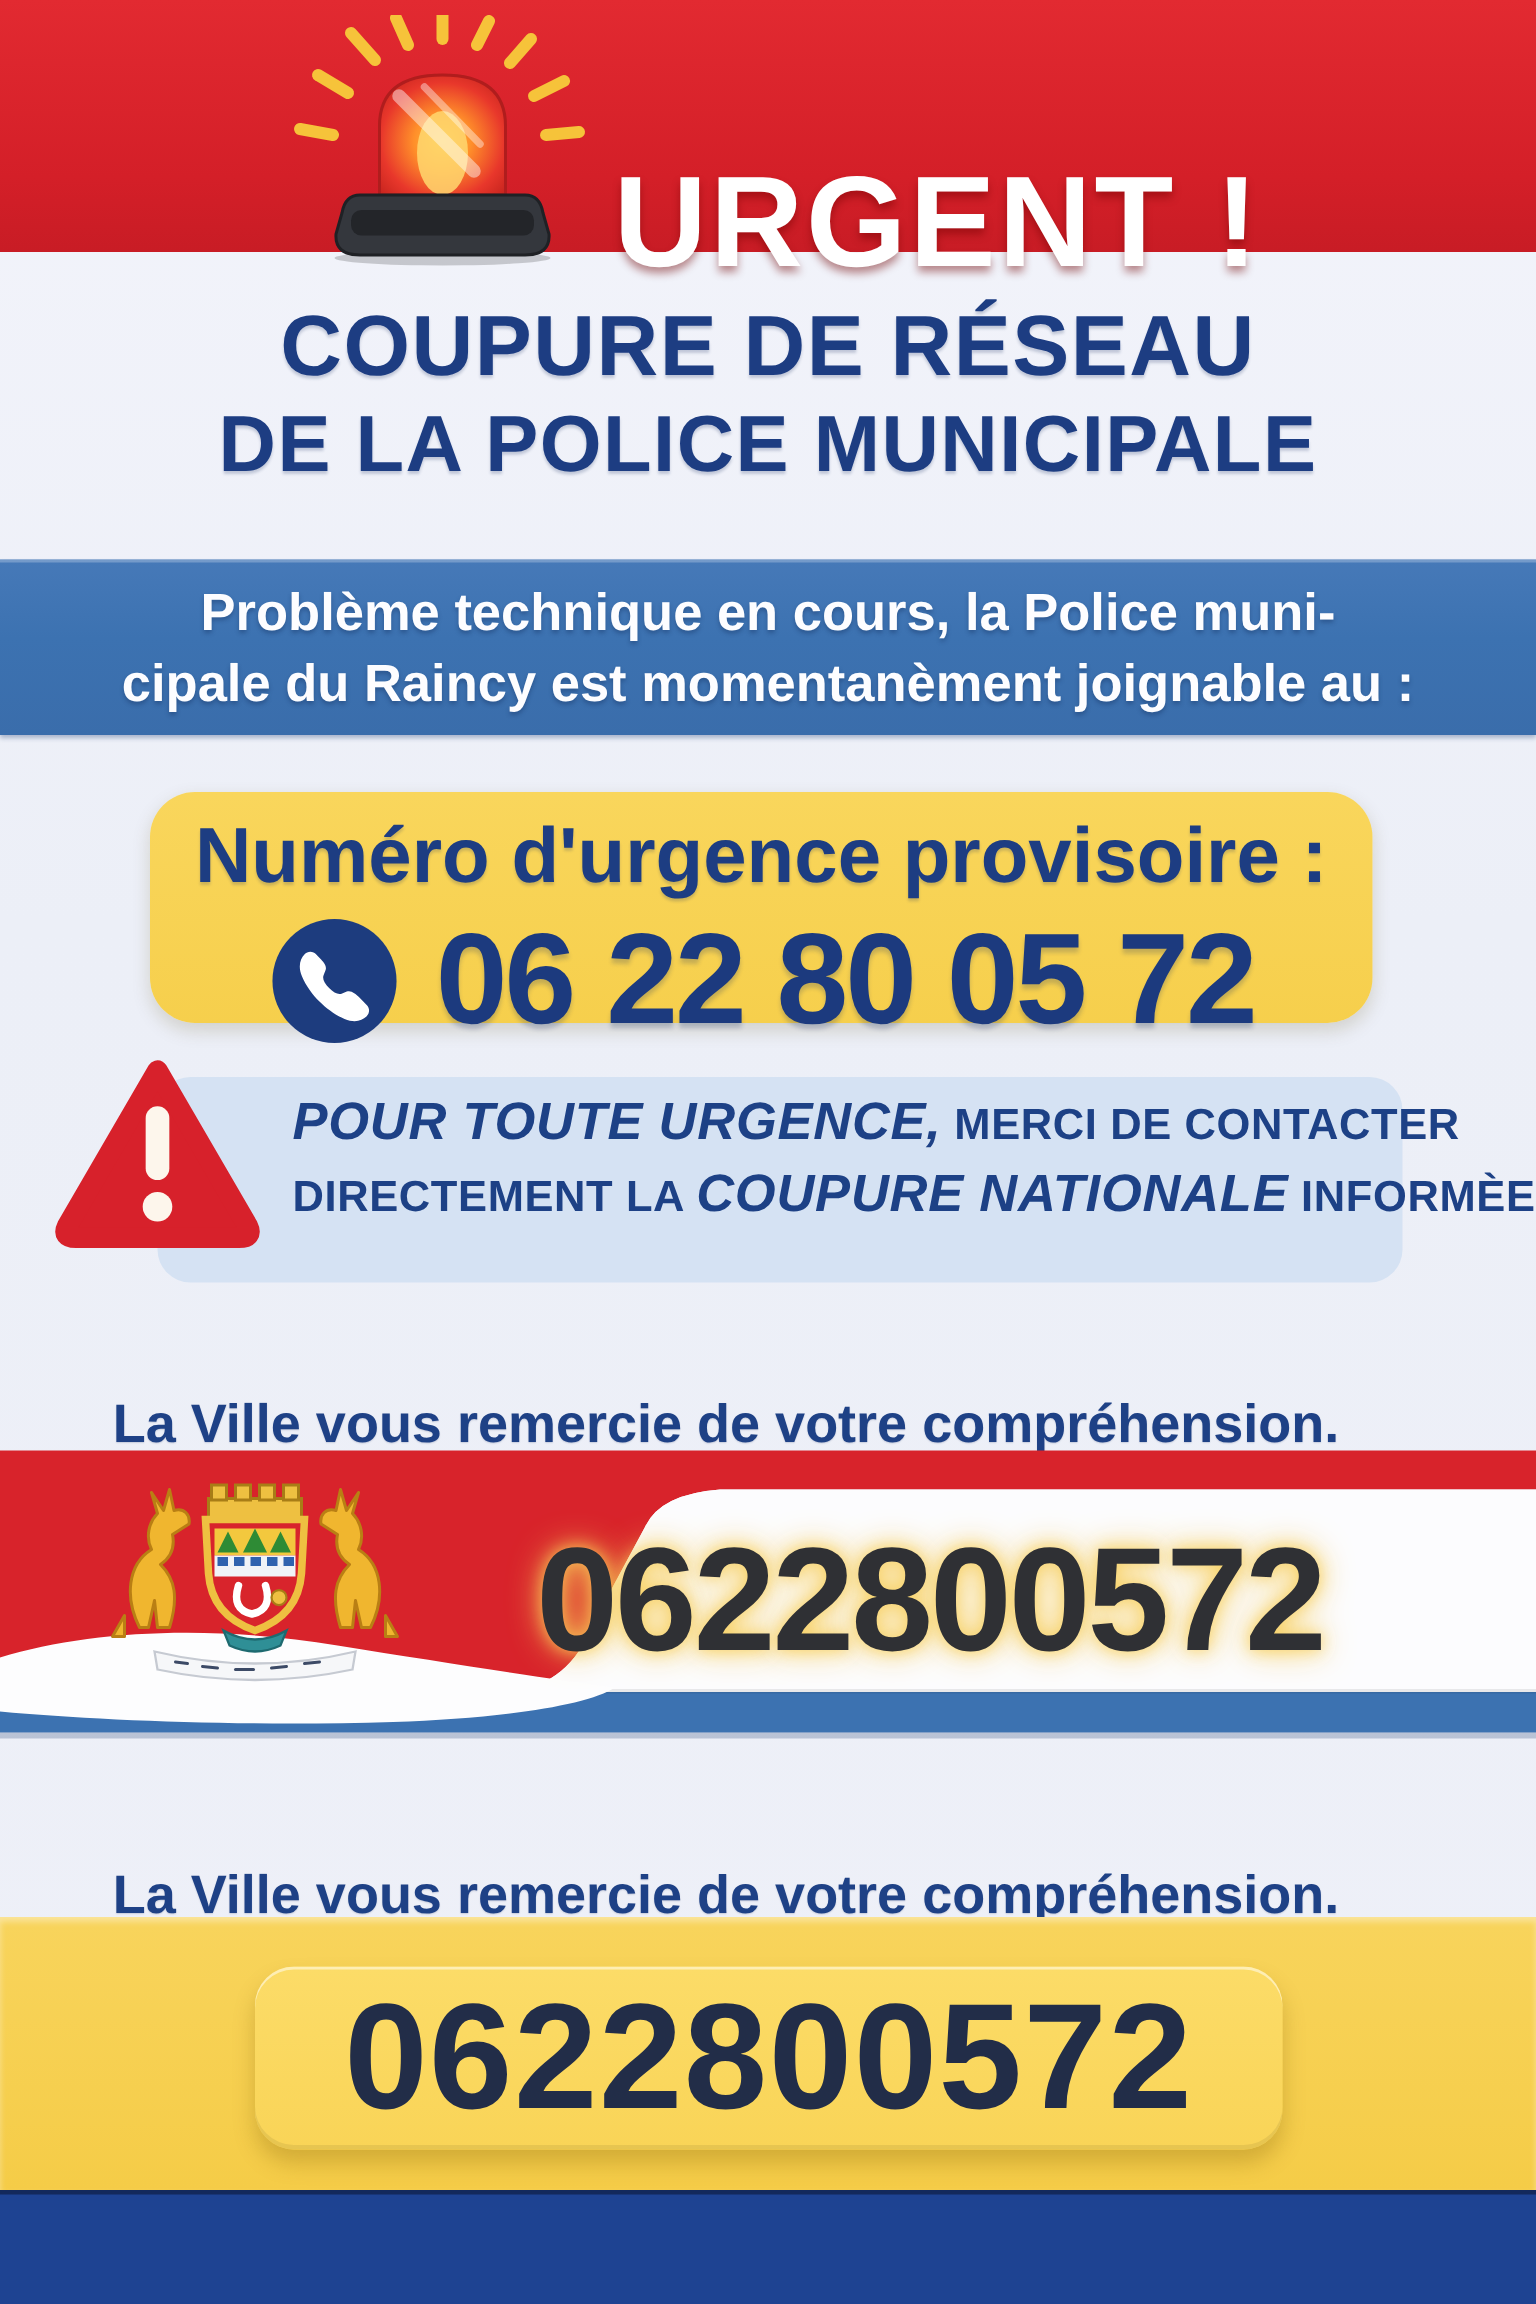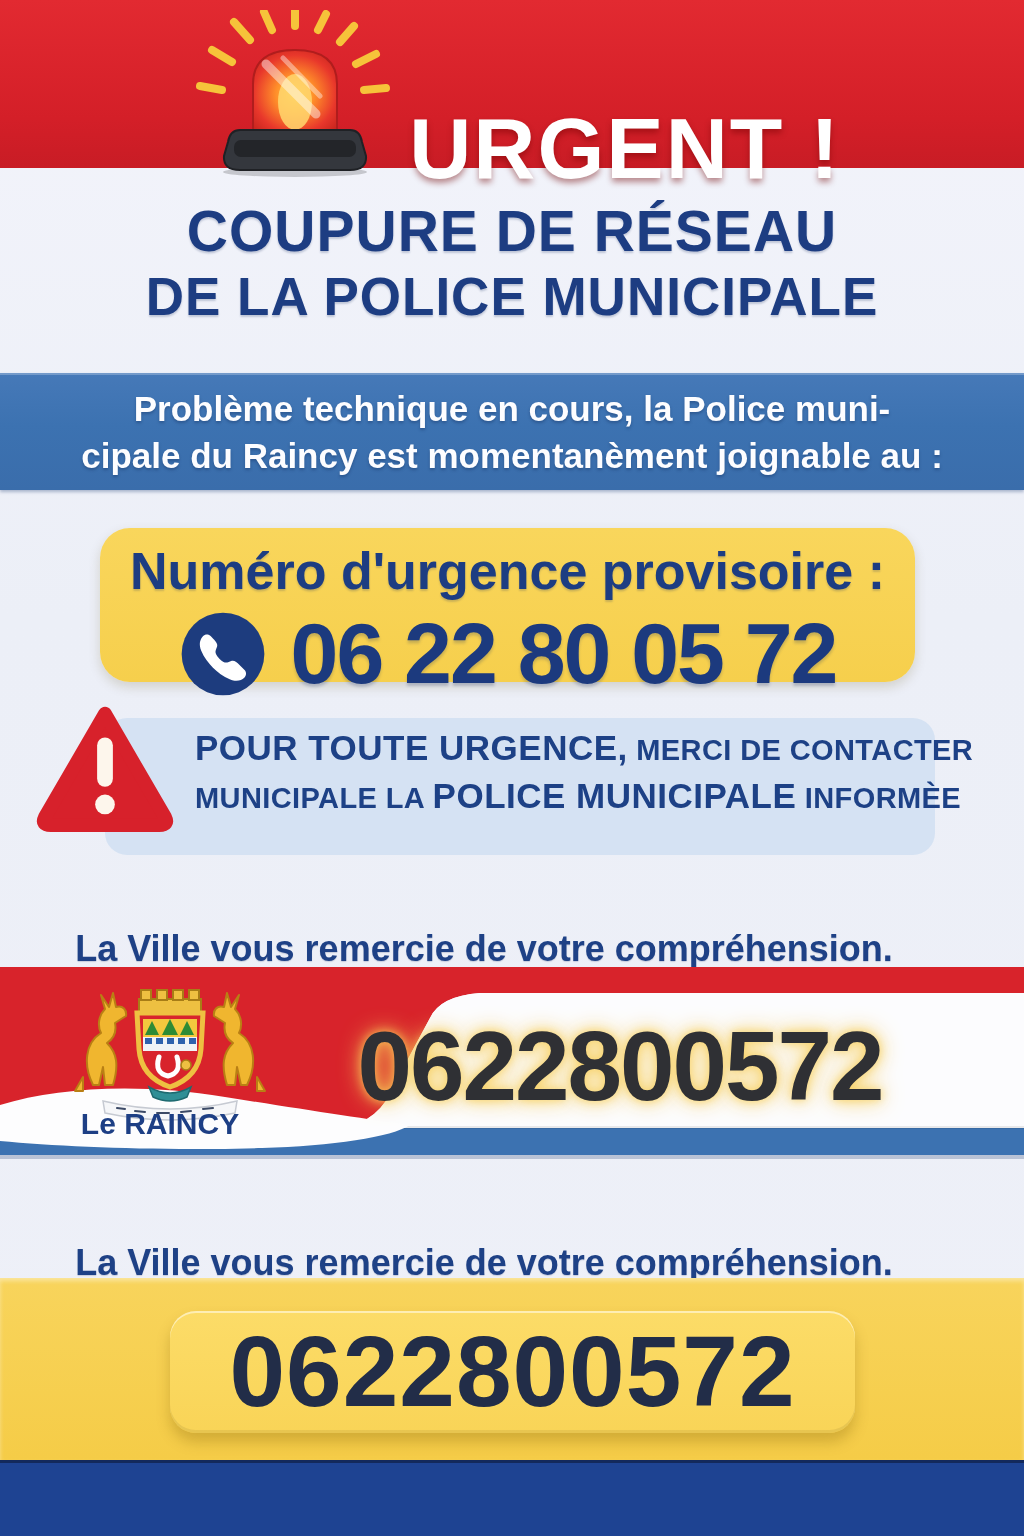--- a/index.html
+++ b/index.html
@@ -35,21 +35,21 @@
     text-shadow:0 2px 2px rgba(25,45,95,.2);}
   .emg-row{display:flex;align-items:center;justify-content:center;gap:24px;margin-top:3px;}
   .phone-badge{width:88px;height:88px;flex:0 0 auto;}
   .emg-number{font-size:86px;font-weight:800;color:#1c3a7e;letter-spacing:-2px;
     text-shadow:0 3px 3px rgba(25,45,95,.22);}
   
   .warn-box{left:105px;top:718px;width:830px;height:137px;border-radius:22px;background:#d5e2f3;}
   .warn-tri{left:36px;top:703px;width:138px;height:130px;}
   .warn-text{left:195px;top:727px;width:760px;color:#1d4186;}
   .warn-line{line-height:41px;white-space:nowrap;}
-  .wb{font-weight:800;font-size:35px;letter-spacing:.5px;}
+  .wb{font-weight:800;font-size:35px;letter-spacing:.5px;font-style:italic;}
   .wr{font-weight:700;font-size:29px;letter-spacing:.4px;}
   
   .thanks{left:0;width:1024px;text-align:center;color:#1e4186;font-size:36px;font-weight:600;
     transform:translateX(-28px);text-shadow:0 1px 1px rgba(25,45,95,.18);}
   .thanks1{top:892px;}
   .thanks2{top:1206px;}
   
   .city-strip{left:0;top:963px;width:1024px;height:212px;}
   .city-strip svg.bgart{position:absolute;left:0;top:0;}
   .panel-number{left:335px;top:42px;width:570px;height:122px;line-height:122px;text-align:center;
@@ -131,21 +131,21 @@
     <svg class="abs warn-tri" viewBox="0 0 140 130">
       <path d="M70,10 L131,115 Q135,123 125,123 L15,123 Q5,123 9,115 Z" fill="#d7212b" stroke="#d7212b" stroke-width="14" stroke-linejoin="round"></path>
       <rect x="62" y="34" width="16" height="50" rx="8" fill="#fdf6ec"></rect>
       <circle cx="70" cy="102" r="10" fill="#fdf6ec"></circle>
     </svg>
     <div class="abs warn-text">
       <div class="warn-line">
         <span class="wb">POUR TOUTE URGENCE,</span><span class="wr"> MERCI DE CONTACTER</span>
       </div>
       <div class="warn-line">
-        <span class="wr">MUNICIPALE LA </span><span class="wb">POLICE MUNICIPALE</span><span class="wr"> INFORMÈE</span>
+        <span class="wr">DIRECTEMENT LA </span><span class="wb">COUPURE NATIONALE</span><span class="wr"> INFORMÈE</span>
       </div>
     </div>
   </section>
 
   <p class="abs thanks thanks1">La Ville vous remercie de votre compréhension.</p>
 
   <section class="abs city-strip">
     <svg class="bgart" width="1024" height="212" viewBox="0 0 1024 212">
 
       <rect x="0" y="165" width="1024" height="27" fill="#3c72b1"></rect>
@@ -205,21 +205,20 @@
         <g stroke="#3c4a66" stroke-width="2" stroke-linecap="round">
           <line x1="62" y1="127" x2="70" y2="128"></line>
             <line x1="80" y1="130" x2="90" y2="131"></line>
           <line x1="102" y1="132" x2="114" y2="132"></line>
             <line x1="126" y1="131" x2="136" y2="130"></line>
           <line x1="148" y1="128" x2="158" y2="127"></line>
         </g>
       </g>
     </svg>
     <div class="abs panel-number">0622800572</div>
-    <div class="abs city-name">Le RAINCY</div>
   </section>
 
   <p class="abs thanks thanks2">La Ville vous remercie de votre compréhension.</p>
 
   <section class="abs band-yellow">
     <div class="big-btn">0622800572</div>
   </section>
 
   <footer class="abs band-blue-bottom"></footer>
 

